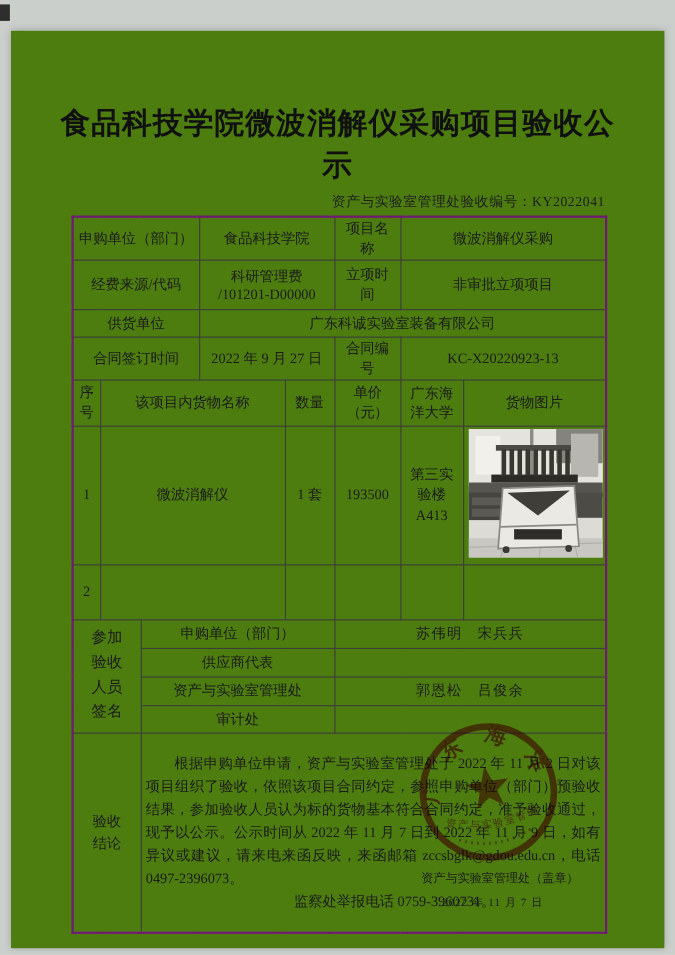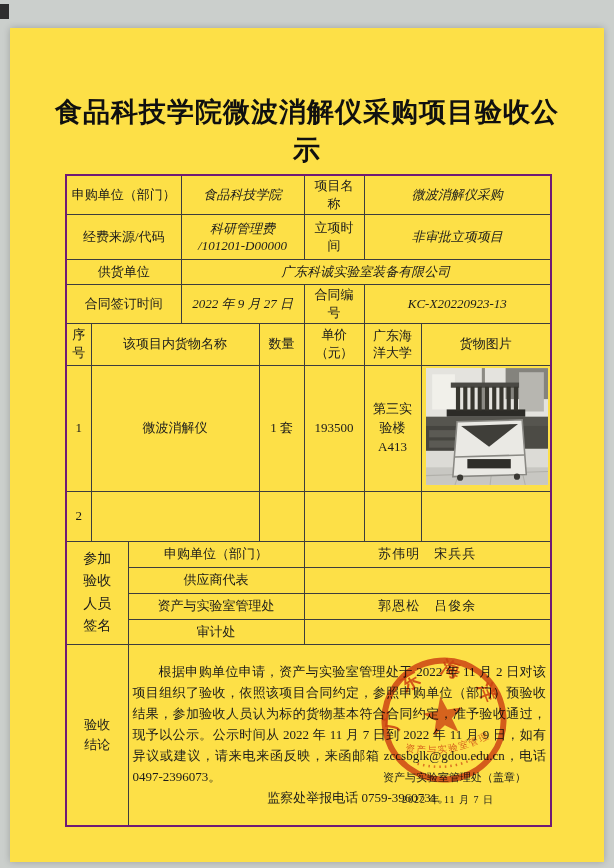--- a/index.html
+++ b/index.html
@@ -3,21 +3,21 @@
 <meta charset="utf-8">
 <style>
   html,body{margin:0;padding:0;}
   body{
     width:614px;height:868px;position:relative;overflow:hidden;
     background:#cbcfcc;
     font-family:"Liberation Serif","DejaVu Serif",serif;
   }
   .page{
     position:absolute;left:10px;top:28px;width:594px;height:834px;
-    background:#fde047;box-shadow:0 0 7px rgba(0,0,0,.22);
+    background:#4d7c0f;box-shadow:0 0 7px rgba(0,0,0,.22);
   }
   .scan-artifact{
     position:absolute;left:0;top:4px;width:9px;height:15px;background:#2e2e2e;
   }
   .title{
     margin:66px auto 0;width:524px;text-align:center;
     font-size:27px;font-weight:bold;color:#101010;line-height:1.4;letter-spacing:1px;
   }
   .receipt-line{
     margin:5px 0 4px 55px;width:485px;text-align:right;
@@ -35,21 +35,21 @@
     padding:1px 4px;overflow:hidden;
   }
   tr.h27{height:27px}
   tr.h45{height:45px}
   tr.h25{height:25px}
   tr.h26{height:26px}
   tr.h42{height:42px}
   tr.h125{height:125px}
   tr.h50{height:50px}
   tr.h182{height:182px}
-  td.la{text-align:left;padding-left:8px;font-style:italic;}
+  td.la{text-align:left;padding-left:8px;}
   td.seq{font-size:13px;}
   .narrow-wrap{display:inline-block;width:30px;line-height:1.5;}
   .vlabel{display:inline-block;width:32px;line-height:1.6;font-size:14px;}
   .seqhead{display:inline-block;width:15px;line-height:1.4;}
   td.pricehead{font-size:11.5px;letter-spacing:-.5px;padding:0 1px;}
   td.lochead{font-size:12.5px;line-height:1.35;padding:0 2px;}
   td.names{text-align:left;padding-left:58px;letter-spacing:1px;}
   td.photo-cell{padding:2px;}
   .photo-frame{width:122px;height:117px;margin:1px auto;}
   td.concl{
@@ -69,20 +69,21 @@
   .loc-cell{font-size:12.5px;line-height:1.45;padding:0 3px;}
 </style>
 </head>
 <body>
 
 <div class="scan-artifact"></div>
 
 <div class="page">
 
   <div class="title">食品科技学院微波消解仪采购项目验收公示</div>
+  <div class="receipt-line">资产与实验室管理处验收编号：KY2022041</div>
 
   <table class="doc">
     <colgroup>
       <col style="width:25px">
         <col style="width:37px">
         <col style="width:53px">
         <col style="width:78px">
       <col style="width:45px">
         <col style="width:60px">
         <col style="width:57px">

